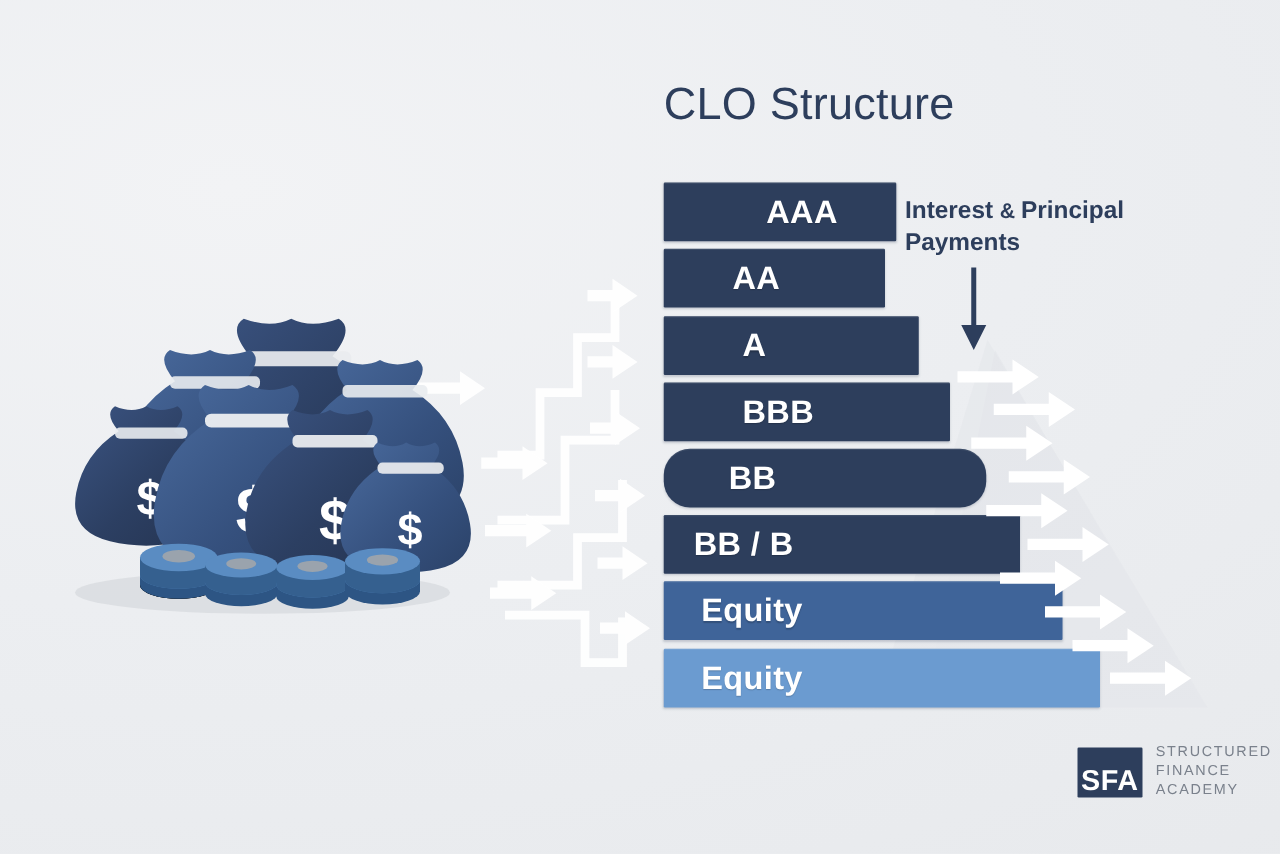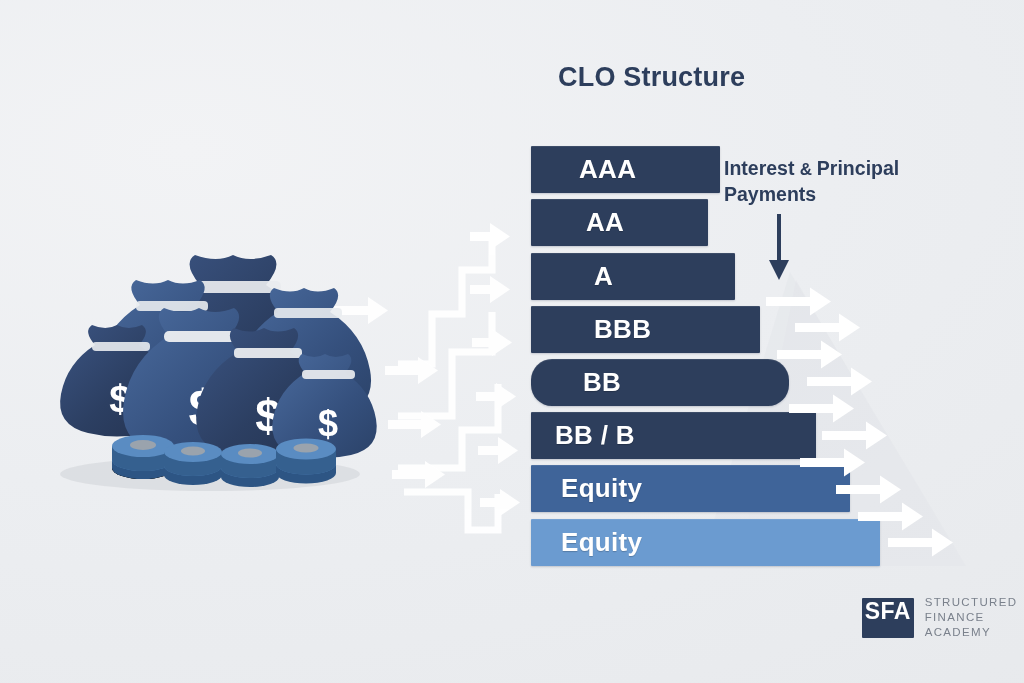--- a/index.html
+++ b/index.html
@@ -12,22 +12,22 @@
   #stage{
     position:relative;width:1024px;height:683px;
     background:
       radial-gradient(140% 110% at 18% 22%, #f2f3f5 0%, #eceef1 45%, #e7e9ec 100%);
     overflow:hidden;
   }
 
   
   .title{
     position:absolute;left:531px;top:62px;
-    font-size:27px;font-weight:bold;letter-spacing:.2px;
-    color:#2d3e5c;white-space:nowrap;margin-left:27px;
+    font-size:36px;font-weight:normal;letter-spacing:.2px;
+    color:#2d3e5c;white-space:nowrap;
   }
 
   
   .stack{position:absolute;left:531px;top:146px;}
   .tranche{
     position:absolute;left:0;height:47px;
     border-radius:1px;
     box-shadow:0 1px 2px rgba(40,55,80,.22), inset 0 1px 0 rgba(255,255,255,.08);
     display:flex;align-items:center;
   }
@@ -48,21 +48,21 @@
   
   .loans-label{
     position:absolute;left:0;top:504px;width:432px;text-align:center;
     color:#2d3e5c;font-weight:bold;font-size:22px;
   }
 
   
   .logo{position:absolute;left:862px;top:595px;display:flex;align-items:center;}
   .logo-mark{
     width:64px;height:40px;background:#2d3e5c;border-radius:1px;
-    display:flex;align-items:flex-start;justify-content:center;
+    display:flex;align-items:flex-end;justify-content:center;
   }
   .logo-mark span{
     color:#ffffff;font-weight:bold;font-size:23px;letter-spacing:.5px;
   }
   .logo-text{margin-left:11px;color:#7a818c;line-height:1.32;}
   .logo-text .l1{font-size:11.5px;letter-spacing:1.35px;}
   .logo-text .l2{font-size:11.5px;letter-spacing:1.35px;}
 
   svg.layer{position:absolute;left:0;top:0;width:1024px;height:683px;pointer-events:none;}
 </style>
@@ -210,21 +210,21 @@
         <path d="M-1,13 h60 v15 a30,10.5 0 0 1 -60,0 z" fill="#35608f"></path>
         <ellipse cx="29" cy="13" rx="30" ry="10.5" fill="#5a8cc2"></ellipse>
         <ellipse cx="29" cy="12" rx="12.5" ry="4.5" fill="#9aa3ad"></ellipse>
       </g>
     </g>
   </svg>
 
   <div class="title">CLO Structure</div>
 
   <div class="stack">
-    <div class="tranche" id="t0" style="width: 189px; top: 0px; background: rgb(45, 62, 92);">
+    <div class="tranche" id="t0" style="width: 152px; top: 0px; background: rgb(45, 62, 92); padding-left: 34px;">
       <span class="lbl" style="margin-left: 48px;">AAA</span>
     </div>
     <div class="tranche" id="t1" style="width: 177px; top: 53px; background: rgb(45, 62, 92);">
       <span class="lbl" style="margin-left: 55px;">AA</span>
     </div>
     <div class="tranche" id="t2" style="width: 204px; top: 107px; background: rgb(45, 62, 92);">
       <span class="lbl" style="margin-left: 63px;">A</span>
     </div>
     <div class="tranche" id="t3" style="width: 229px; top: 160px; background: rgb(45, 62, 92);">
       <span class="lbl" style="margin-left: 63px;">BBB</span>

